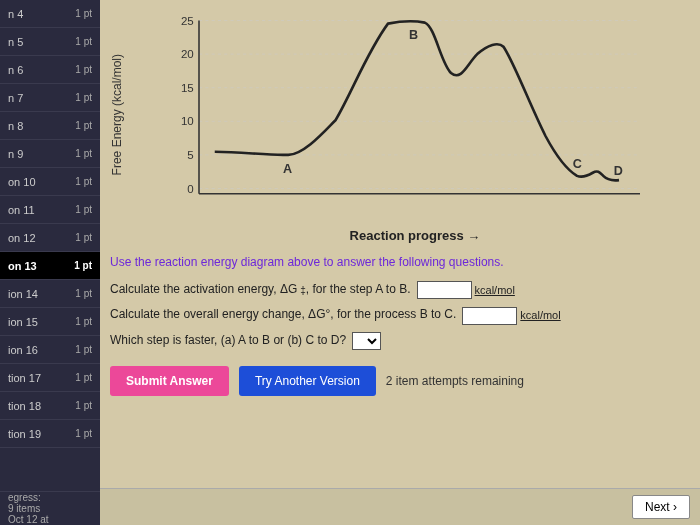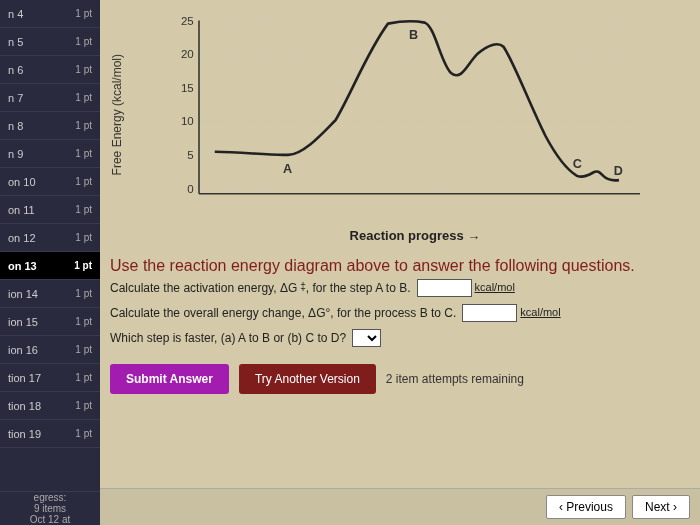--- a/index.html
+++ b/index.html
@@ -13,21 +13,20 @@
     }
 
     
     .sidebar {
       width: 100px;
       background: #2a2a3e;
       display: flex;
       flex-direction: column;
       overflow-y: hidden;
       flex-shrink: 0;
-      text-align: center;
     }
     .sidebar-item {
       display: flex;
       justify-content: space-between;
       align-items: center;
       padding: 4px 8px;
       color: #ccc;
       font-size: 11px;
       border-bottom: 1px solid #3a3a4e;
       min-height: 28px;
@@ -100,21 +99,21 @@
     
     .questions {
       background: #d4c9a8;
       font-size: 12px;
       color: #222;
       line-height: 1.6;
     }
     .question-line {
       margin-bottom: 6px;
       display: flex;
-      align-items: flex-start;
+      align-items: flex-end;
       flex-wrap: wrap;
     }
     .question-line span {
       margin-right: 3px;
     }
     .answer-box {
       border: 1px solid #555;
       background: #fff;
       width: 55px;
       height: 18px;
@@ -134,31 +133,31 @@
     }
 
     
     .button-row {
       display: flex;
       align-items: center;
       margin-top: 10px;
       gap: 10px;
     }
     .btn-submit {
-      background: #a21caf;
+      background: #ec4899;
       color: #fff;
       border: none;
       padding: 8px 16px;
       font-size: 12px;
       font-weight: bold;
       cursor: pointer;
       border-radius: 3px;
     }
     .btn-try {
-      background: #7f1d1d;
+      background: #1d4ed8;
       color: #fff;
       border: none;
       padding: 8px 16px;
       font-size: 12px;
       cursor: pointer;
       border-radius: 3px;
     }
     .attempts-text {
       font-size: 12px;
       color: #333;
@@ -181,22 +180,23 @@
       cursor: pointer;
       font-size: 12px;
       border-radius: 2px;
     }
     .nav-btn-container {
       display: flex;
       gap: 6px;
     }
 
     .intro-text {
-      font-size: 16px;
-      color: #7f1d1d;
+      font-size: 12px;
+      color: #6d28d9;
+      margin-bottom: 8px;
     }
   </style>
 </head>
 <body>
 
 <div class="sidebar">
 
 <div class="sidebar-item">
       <span>n 4</span>
       <span class="pts">1 pt</span>
@@ -350,17 +350,16 @@
     <div class="button-row">
       <button class="btn-submit">Submit Answer</button>
       <button class="btn-try">Try Another Version</button>
       <span class="attempts-text">2 item attempts remaining</span>
     </div>
   </div>
 
   <div class="bottom-nav">
     <div></div>
     <div class="nav-btn-container">
-      <button class="nav-btn">‹ <span>Previous</span></button>
       <button class="nav-btn"><span>Next</span> ›</button>
     </div>
   </div>
 </div>
 
 </body></html>

